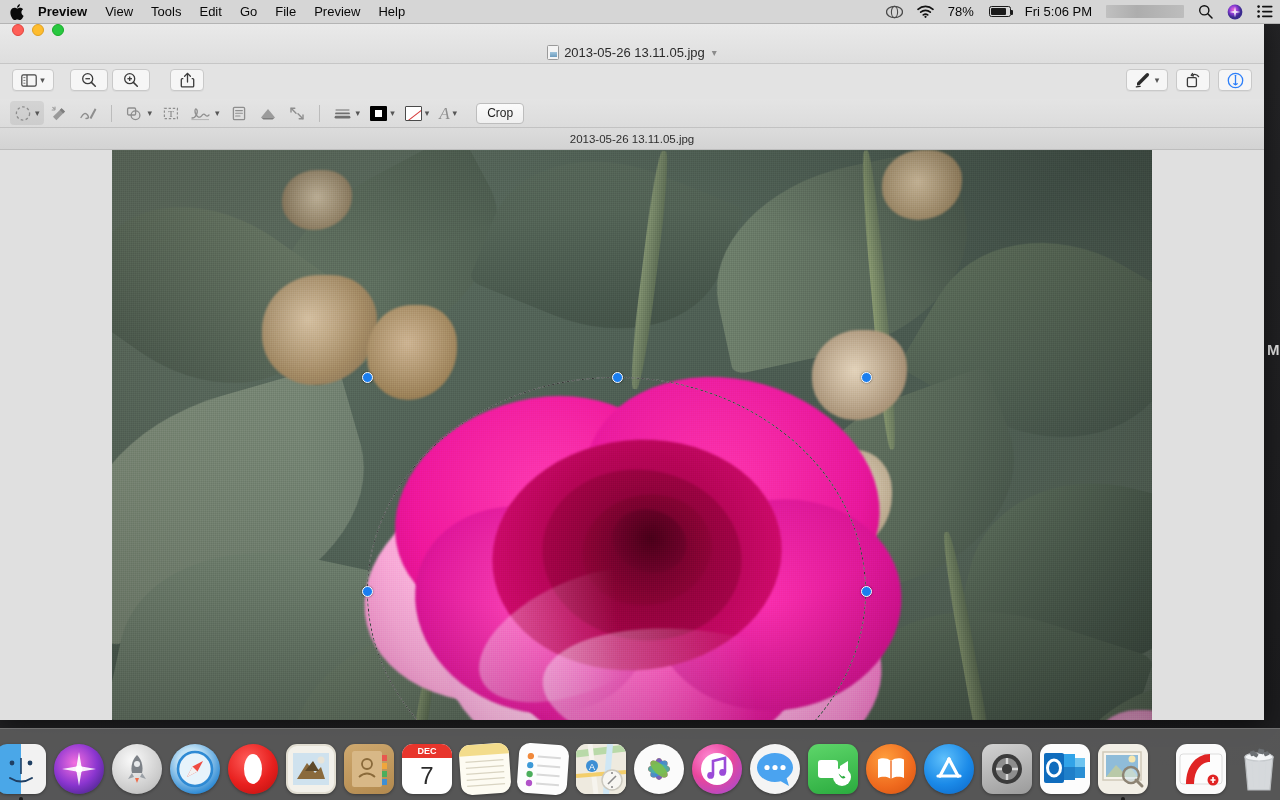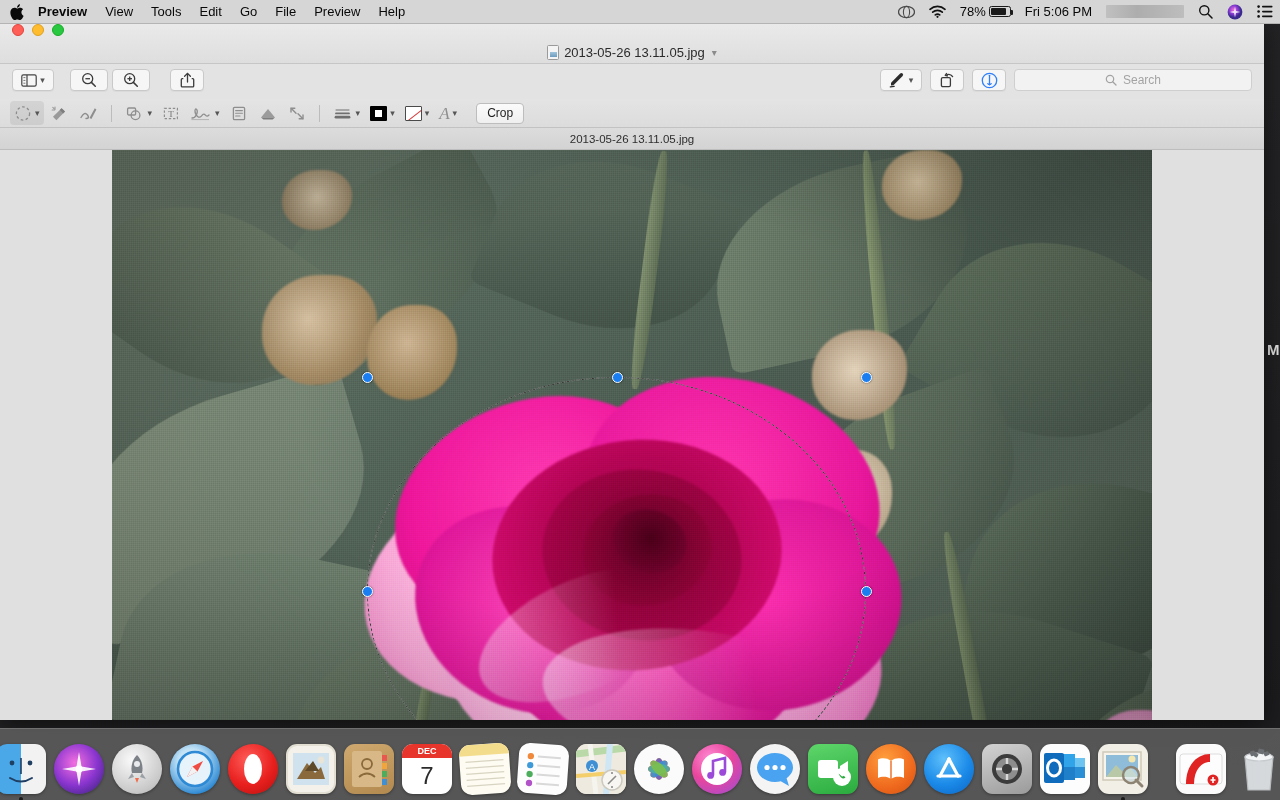--- a/index.html
+++ b/index.html
@@ -46,21 +46,21 @@
   }
   #menubar .mitem {
     padding: 0 9px; height: 100%;
     display: flex; align-items: center;
     white-space: nowrap;
   }
   #menubar .mitem.bold { font-weight: 700; padding: 0 9px 0 4px; }
   #menubar .spacer { flex: 1; }
   #menubar .sitem {
     padding: 12px 7px; height: 100%;
-    display:flex; align-items:center; gap:3px;
+    display:flex; align-items:center; gap:15px;
     white-space: nowrap;
   }
   .redact-block {
     width: 78px; height: 13px;
     background: linear-gradient(90deg,#c0c0c0 0%,#adadad 40%,#bdbdbd 100%);
     border-radius: 1px;
   }
   .battery-pct { font-size: 13px; }
   .battery-shell {
     width: 22px; height: 11px; border: 1.3px solid #1a1a1a;
@@ -459,27 +459,20 @@
               <path d="M7.8 1 L6.2 3.3 L8.9 4" fill="none" stroke="#3b3b3b" stroke-width="1.3" stroke-linejoin="round"></path>
             </svg>
           </div>
           <div class="tb-btn active-blue" style="min-width:34px">
             <svg width="17" height="17" viewBox="0 0 17 17" aria-hidden="true">
               <circle cx="8.5" cy="8.5" r="7.2" fill="none" stroke="#2d7ff9" stroke-width="1.3"></circle>
               <path d="M8.5 3.3 L8.5 12.6" stroke="#2d7ff9" stroke-width="1.3" stroke-linecap="round"></path>
               <path d="M6.2 11.6 Q8.5 14.2 10.8 11.6" fill="#2d7ff9" stroke="#2d7ff9" stroke-width="1"></path>
             </svg>
           </div>
-          <div id="search-field">
-            <svg width="12" height="12" viewBox="0 0 12 12" aria-hidden="true">
-              <circle cx="5" cy="5" r="3.7" fill="none" stroke="#a3a3a3" stroke-width="1.2"></circle>
-              <line x1="7.7" y1="7.7" x2="11" y2="11" stroke="#a3a3a3" stroke-width="1.3" stroke-linecap="round"></line>
-            </svg>
-            <span>Search</span>
-          </div>
         </div>
       </div>
     </div>
 
     <div id="markup-bar">
 
       <div class="mk sel">
         <svg width="18" height="17" viewBox="0 0 18 17" aria-hidden="true">
           <circle cx="9" cy="8.5" r="6.6" fill="none" stroke="#8d8d8d" stroke-width="1.3" stroke-dasharray="2.6 2.4"></circle>
         </svg>

